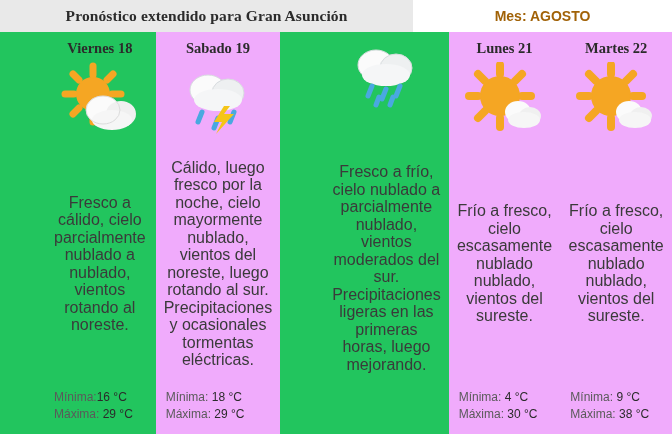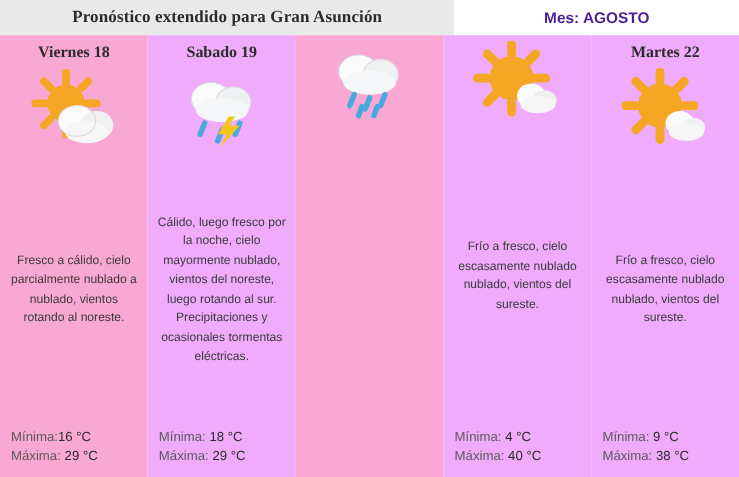--- a/index.html
+++ b/index.html
@@ -43,56 +43,56 @@
   .header-right {
     flex: 1 1 auto;
     background: #ffffff;
     display: flex;
     align-items: center;
     justify-content: center;
   }
   .header-right .month {
     font-size: 14px;
     font-weight: bold;
-    color: #4c1d95;
+    color: #a16207;
   }
   
   .days {
     display: flex;
     height: 402px;
   }
   .day {
     position: relative;
     flex: 1 1 0;
     padding: 0;
     box-sizing: border-box;
     text-align: center;
     display: flex;
     flex-direction: column;
   }
-  .day.shaded { background: #f9a8d4; }
+  .day.shaded { background: #22c55e; padding-left: 44px; }
   .day.plain  { background: #f0abfc; }
 
   .day-name {
     margin-top: 8px;
     font-size: 14.5px;
     font-weight: bold;
     color: #2b2b2b;
     font-family: "Liberation Serif", serif;
   }
   .icon-wrap {
     height: 78px;
     display: flex;
     align-items: center;
     justify-content: center;
     margin-top: 2px;
   }
   .desc {
     flex: 1 1 auto;
-    font-size: 11px;
+    font-size: 16px;
     line-height: 17.5px;
     color: #3a3a3a;
     padding: 0 8px;
     display: flex;
     align-items: center;
     justify-content: center;
   }
   .temps {
     padding: 0 10px 10px 10px;
     font-size: 12px;
@@ -192,25 +192,27 @@
           </g>
           <g stroke="#4aa8e0" stroke-width="5" stroke-linecap="round">
             <line x1="26" y1="49" x2="22" y2="59"></line>
             <line x1="40" y1="52" x2="36" y2="62"></line>
             <line x1="54" y1="49" x2="50" y2="59"></line>
             <line x1="33" y1="60" x2="30" y2="68"></line>
             <line x1="47" y1="60" x2="44" y2="68"></line>
           </g>
         </svg>
       </div>
+      <div class="desc">Fresco a frío, cielo nublado a parcialmente nublado, vientos moderados del sur. Precipitaciones ligeras en las primeras horas, luego mejorando.</div>
       <div class="temps">
       </div>
     </div>
 
     <div class="day plain">
+      <div class="day-name">Lunes 21</div>
       <div class="icon-wrap">
         <svg width="86" height="72" viewBox="0 0 86 72">
           <g fill="#f5a623">
             <circle cx="38" cy="34" r="20"></circle>
             <g stroke="#f5a623" stroke-width="8" stroke-linecap="round">
               <line x1="38" y1="3" x2="38" y2="12"></line>
               <line x1="38" y1="56" x2="38" y2="65"></line>
               <line x1="7" y1="34" x2="16" y2="34"></line>
               <line x1="60" y1="34" x2="69" y2="34"></line>
               <line x1="16" y1="12" x2="23" y2="19"></line>
@@ -225,21 +227,21 @@
             <ellipse cx="62" cy="58" rx="16" ry="8" fill="#f6f6f6"></ellipse>
           </g>
         </svg>
       </div>
       <div class="desc">Frío a fresco, cielo escasamente nublado nublado, vientos del sureste.</div>
       <div class="temps">
         <div class="row">
           <span>Mínima:</span> <span class="val">4 °C</span>
         </div>
         <div class="row">
-          <span>Máxima:</span> <span class="val">40 °C</span>
+          <span>Máxima:</span> <span class="val">30 °C</span>
         </div>
       </div>
     </div>
 
     <div class="day plain">
       <div class="day-name">Martes 22</div>
       <div class="icon-wrap">
         <svg width="86" height="72" viewBox="0 0 86 72">
           <g fill="#f5a623">
             <circle cx="38" cy="34" r="20"></circle>

